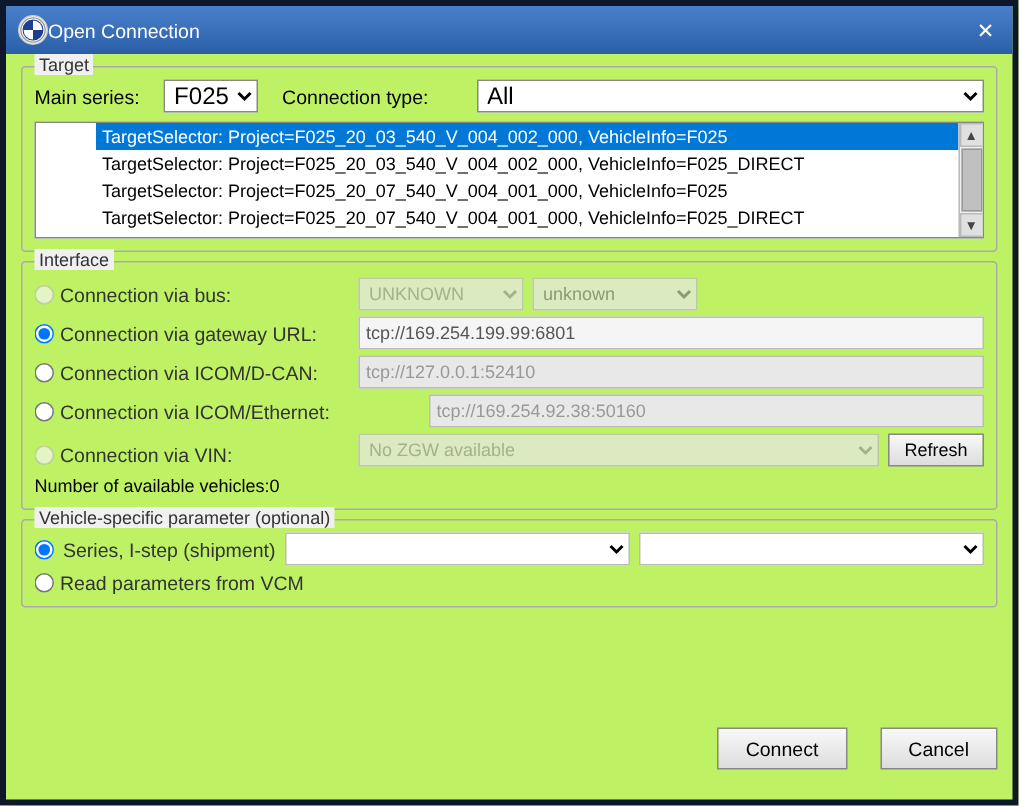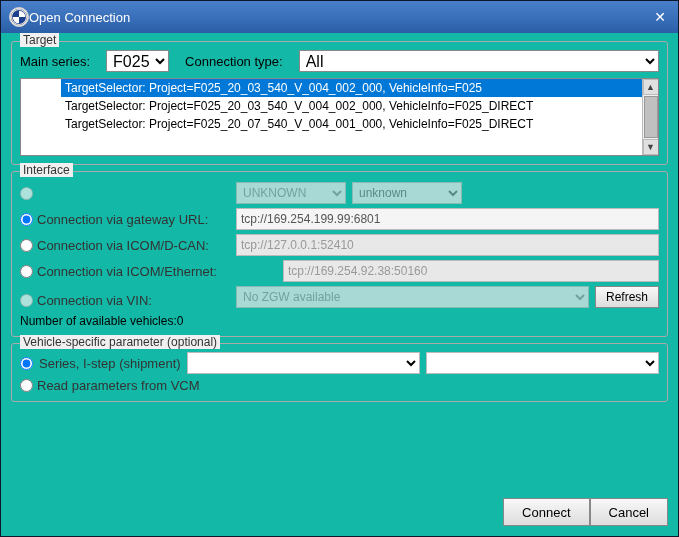--- a/index.html
+++ b/index.html
@@ -9,22 +9,22 @@
       font-size: 13px;
       display: flex;
       align-items: center;
       justify-content: center;
       width: 679px;
       height: 537px;
     }
     .dialog {
       width: 679px;
       height: 537px;
-      background: #14b8a6;
-      border: 1px solid #0f172a;
+      background: #bef264;
+      border: 4px solid #0f172a;
       display: flex;
       flex-direction: column;
       box-shadow: 2px 2px 8px rgba(0,0,0,0.4);
     }
     .title-bar {
       background: linear-gradient(to bottom, #4a7fcb, #2a5fa8);
       color: white;
       display: flex;
       align-items: center;
       padding: 4px 8px;
@@ -202,22 +202,22 @@
       display: flex;
       align-items: center;
       gap: 4px;
       margin-top: 4px;
     }
     
     .dialog-footer {
       display: flex;
       justify-content: flex-end;
       align-items: center;
-      gap: 0;
-      padding: 6px 10px 10px 10px;
+      gap: 22px;
+      padding: 6px 10px 20px 10px;
       flex-shrink: 0;
     }
     .footer-btn {
       padding: 4px 18px;
       height: 28px;
       font-size: 13px;
       border: 1px solid #888;
       background: linear-gradient(to bottom, #f8f8f8, #ddd);
       cursor: pointer;
       min-width: 70px;
@@ -291,48 +291,50 @@
     <div class="group-box">
       <span class="group-label">Target</span>
       <div class="target-row">
         <span class="target-label">Main series:</span>
         <select class="small-select">
           <option>F025</option>
           <option>F020</option>
           <option>F030</option>
         </select>
         <span class="target-label">Connection type:</span>
-        <select class="small-select" style="flex:1;">
+        <select class="small-select" style="flex:1;margin-left:16px;">
           <option>All</option>
           <option>ICOM</option>
           <option>Gateway</option>
         </select>
       </div>
 
       <div class="list-box-container">
         <div class="list-box" style="padding-right:16px;">
           <div class="list-item selected">TargetSelector: Project=F025_20_03_540_V_004_002_000, VehicleInfo=F025</div>
           <div class="list-item">TargetSelector: Project=F025_20_03_540_V_004_002_000, VehicleInfo=F025_DIRECT</div>
+          <div class="list-item">TargetSelector: Project=F025_20_07_540_V_004_001_000, VehicleInfo=F025</div>
           <div class="list-item">TargetSelector: Project=F025_20_07_540_V_004_001_000, VehicleInfo=F025_DIRECT</div>
         </div>
         <div class="scrollbar-track">
           <div class="scroll-arrow">▲</div>
           <div class="scroll-thumb"></div>
           <div class="scroll-arrow">▼</div>
         </div>
       </div>
     </div>
 
     <div class="group-box">
       <span class="group-label">Interface</span>
       <div class="interface-grid">
 
         <div class="iface-row">
           <div class="radio-wrap">
             <input type="radio" name="connection" disabled="" style="">
+            <span class="iface-label">Connection via bus:</span>
           </div>
           <select class="iface-select disabled" disabled="" style="max-width:110px;">
             <option>UNKNOWN</option>
           </select>
           <select class="iface-select disabled" disabled="" style="max-width:110px; color:#777;">
             <option>unknown</option>
           </select>
         </div>
 
         <div class="iface-row">

